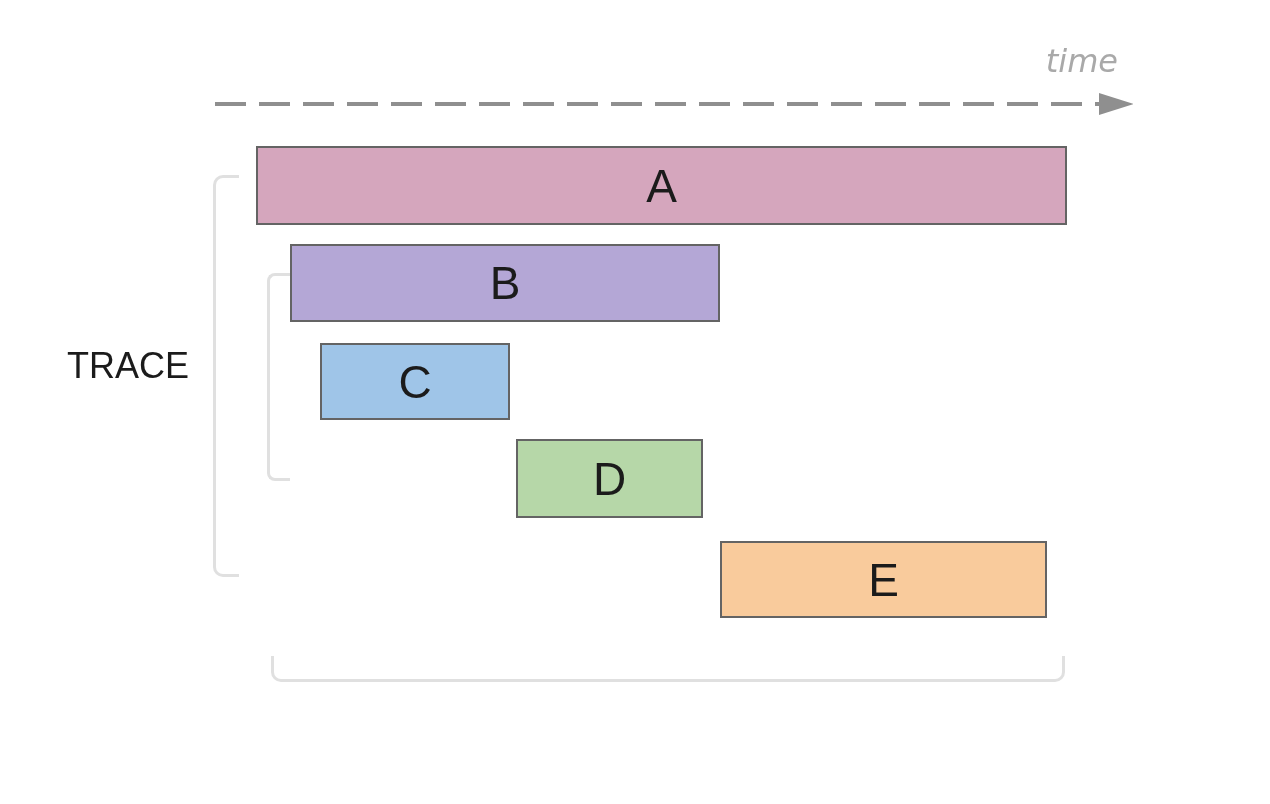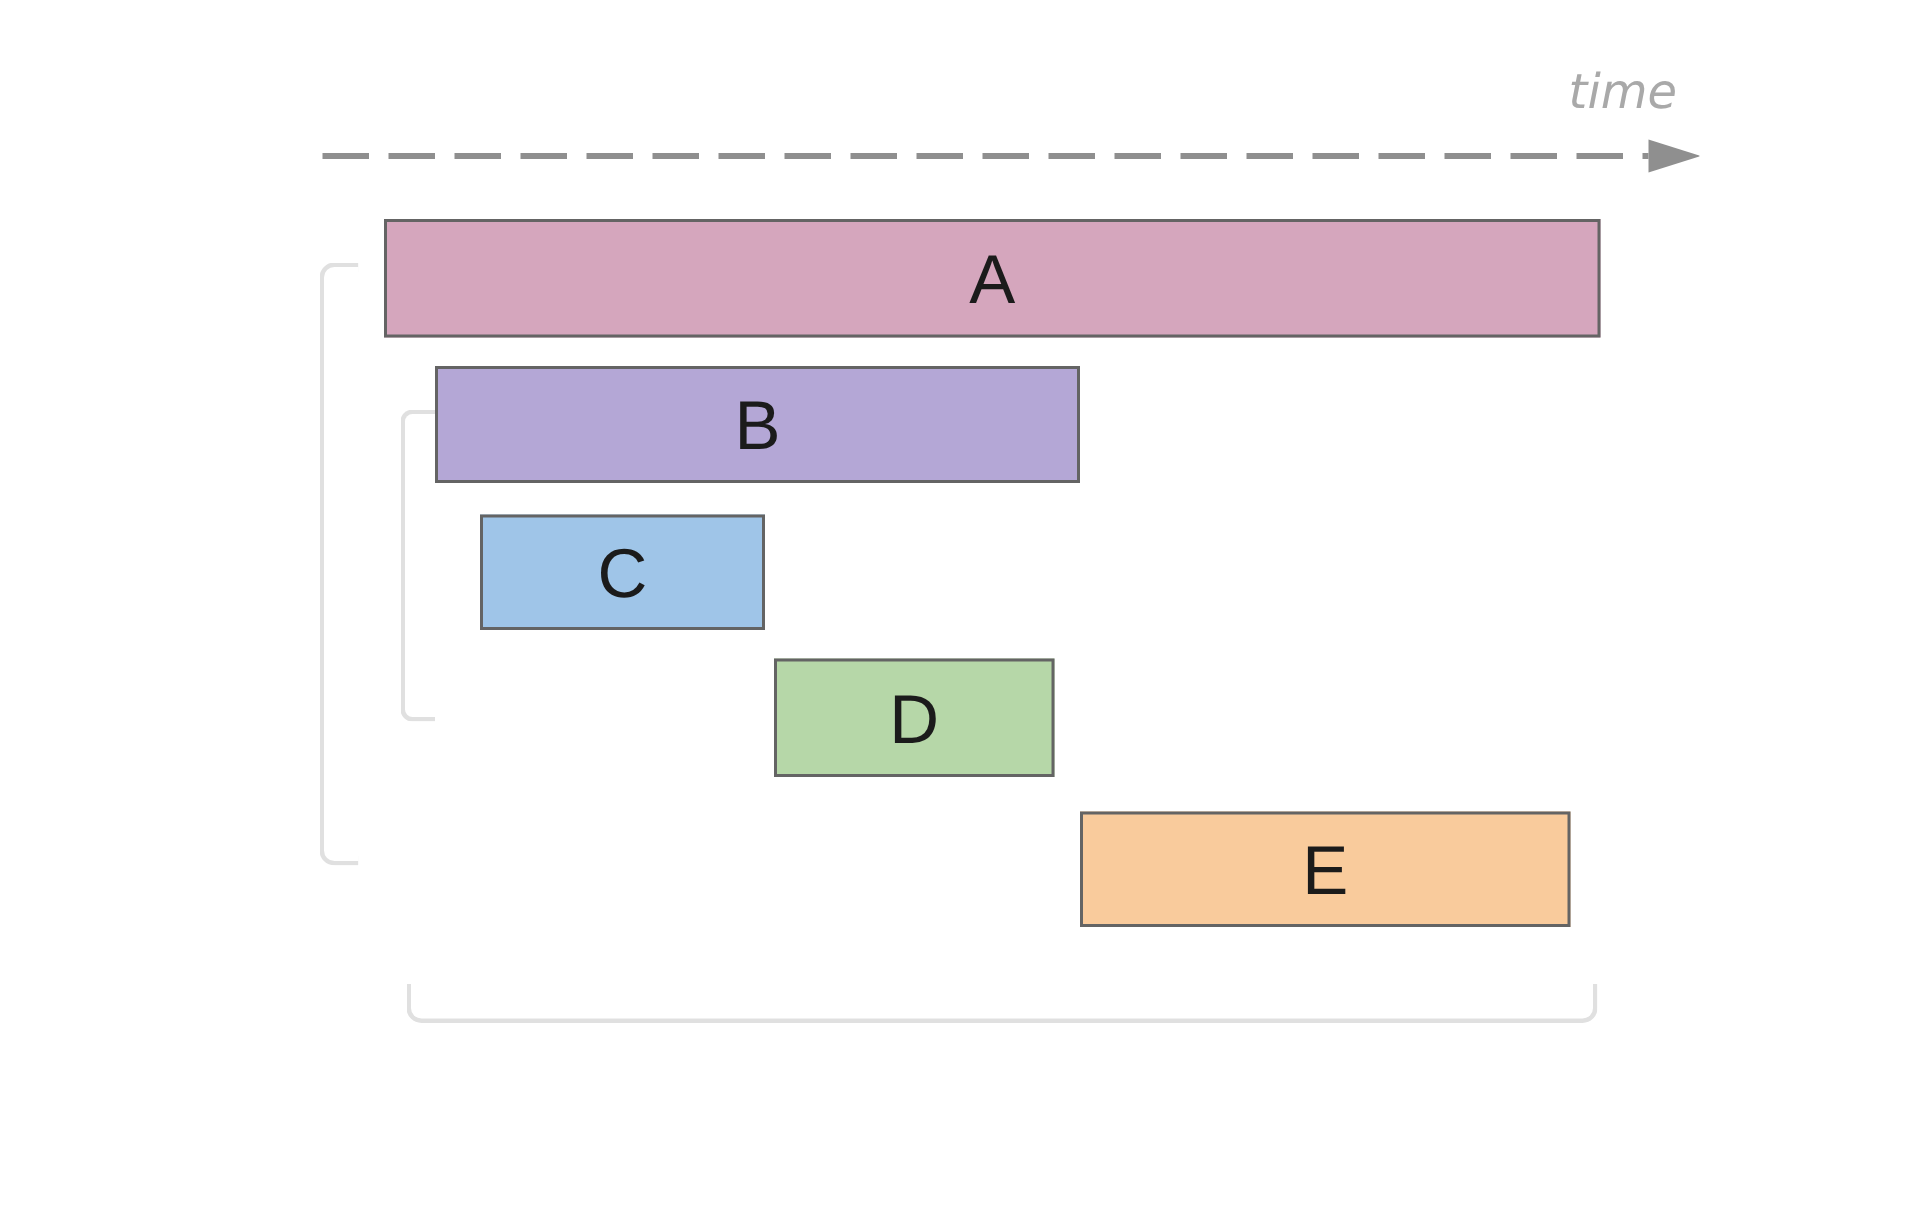--- a/index.html
+++ b/index.html
@@ -94,20 +94,21 @@
 
   <svg class="time-arrow" width="925" height="30" viewBox="0 0 925 30">
     <line x1="2" y1="15" x2="886" y2="15" stroke-width="4" stroke-dasharray="31 13" class="axis-line"></line>
     <polygon points="886,4 886,26 921,15" class="axis-head"></polygon>
   </svg>
 
   <div class="bracket bracket-trace"></div>
   <div class="bracket bracket-children"></div>
   <div class="bracket bracket-spans"></div>
 
+  <div class="trace-label">TRACE</div>
 
   <div class="span-bar" style="left: 256px; top: 146px; width: 811px; height: 79px; background: rgb(213, 166, 189);">
     <span class="span-letter">A</span>
   </div>
   <div class="span-bar" style="left: 290px; top: 244px; width: 430px; height: 78px; background: rgb(180, 167, 214);">
     <span class="span-letter">B</span>
   </div>
   <div class="span-bar" style="left: 320px; top: 343px; width: 190px; height: 77px; background: rgb(159, 197, 232);">
     <span class="span-letter">C</span>
   </div>

